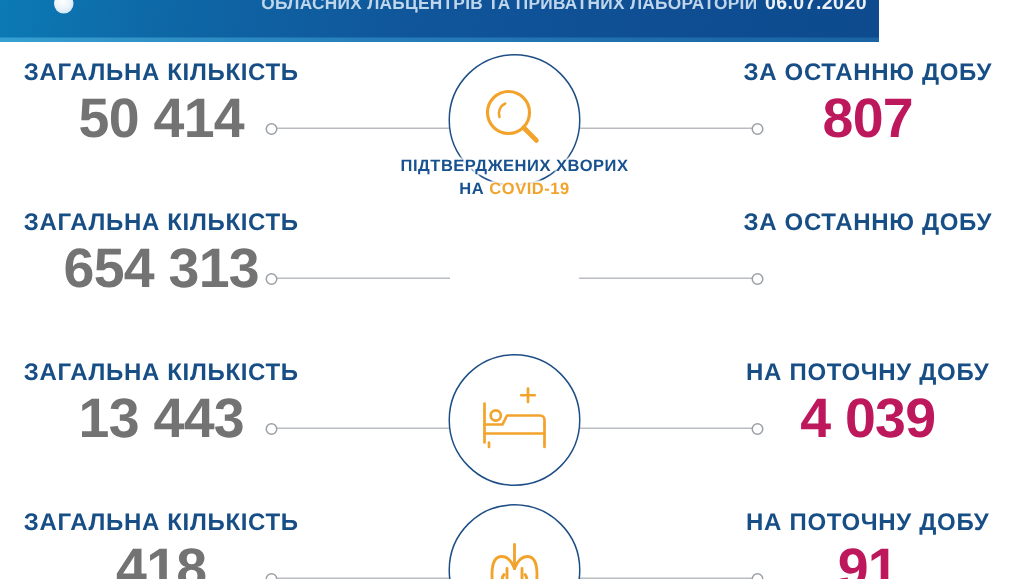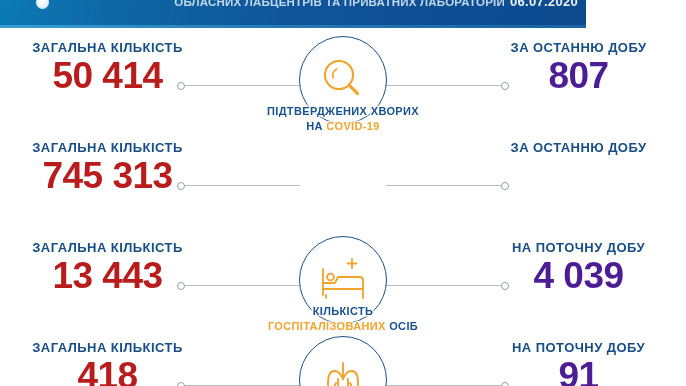--- a/index.html
+++ b/index.html
@@ -77,36 +77,36 @@
     position: absolute;
     top: 12px;
     width: 215px;
     text-align: center;
   }
   .side-left  { left: 0px; }
   .side-right { right: 0px; }
   .row-4 .side { top: 12px; }
 
   .side-label {
-    font-size: 13px;
+    font-size: 16px;
     font-weight: 700;
     letter-spacing: .45px;
     color: #174E86;
     white-space: nowrap;
     margin-bottom: 2px;
   }
   .side-value {
     font-size: 37px;
     font-weight: 800;
     letter-spacing: -0.5px;
     line-height: 1.05;
     white-space: nowrap;
   }
-  .val-orange { color: #b91c1c; }
-  .val-blue   { color: #4c1d95; }
+  .val-orange { color: #737373; }
+  .val-blue   { color: #be185d; }
 
   
   .connector {
     position: absolute;
     top: 57px;
     height: 1px;
     background: #b9bcc0;
   }
   .conn-left  { left: 178px; width: 122px; }
   .conn-right { right: 178px; width: 122px; }
@@ -208,21 +208,21 @@
   <div class="side side-right">
     <div class="side-label">ЗА ОСТАННЮ ДОБУ</div>
     <div class="side-value val-blue">807</div>
   </div>
 </div>
 
 <div class="row row-2">
 
   <div class="side side-left">
     <div class="side-label">ЗАГАЛЬНА КІЛЬКІСТЬ</div>
-    <div class="side-value val-orange">745 313</div>
+    <div class="side-value val-orange">654 313</div>
   </div>
 
   <div class="connector conn-left">
     <div class="dot dot-l"></div>
   </div>
   <div class="connector conn-right">
     <div class="dot dot-r"></div>
   </div>
 
 
@@ -252,24 +252,20 @@
           <path d="M38 6v9M33.5 10.5h9"></path>
           <path d="M9 16v26"></path>
           <path d="M9 36h40"></path>
           <path d="M49 30v12"></path>
           <path d="M9 30h12l3-6h22a3 3 0 013 3v3"></path>
           <circle cx="16.5" cy="24" r="3.4"></circle>
           <path d="M12 42v3M49 42v3"></path>
         </svg>
       </span>
     </div>
-    <div class="center-caption">
-      <div>КІЛЬКІСТЬ</div>
-      <div><span></span><span class="cap-orange">ГОСПІТАЛІЗОВАНИХ</span><span> ОСІБ</span></div>
-    </div>
   </div>
 
   <div class="side side-right">
     <div class="side-label">НА ПОТОЧНУ ДОБУ</div>
     <div class="side-value val-blue">4 039</div>
   </div>
 </div>
 
 <div class="row row-4">
 

